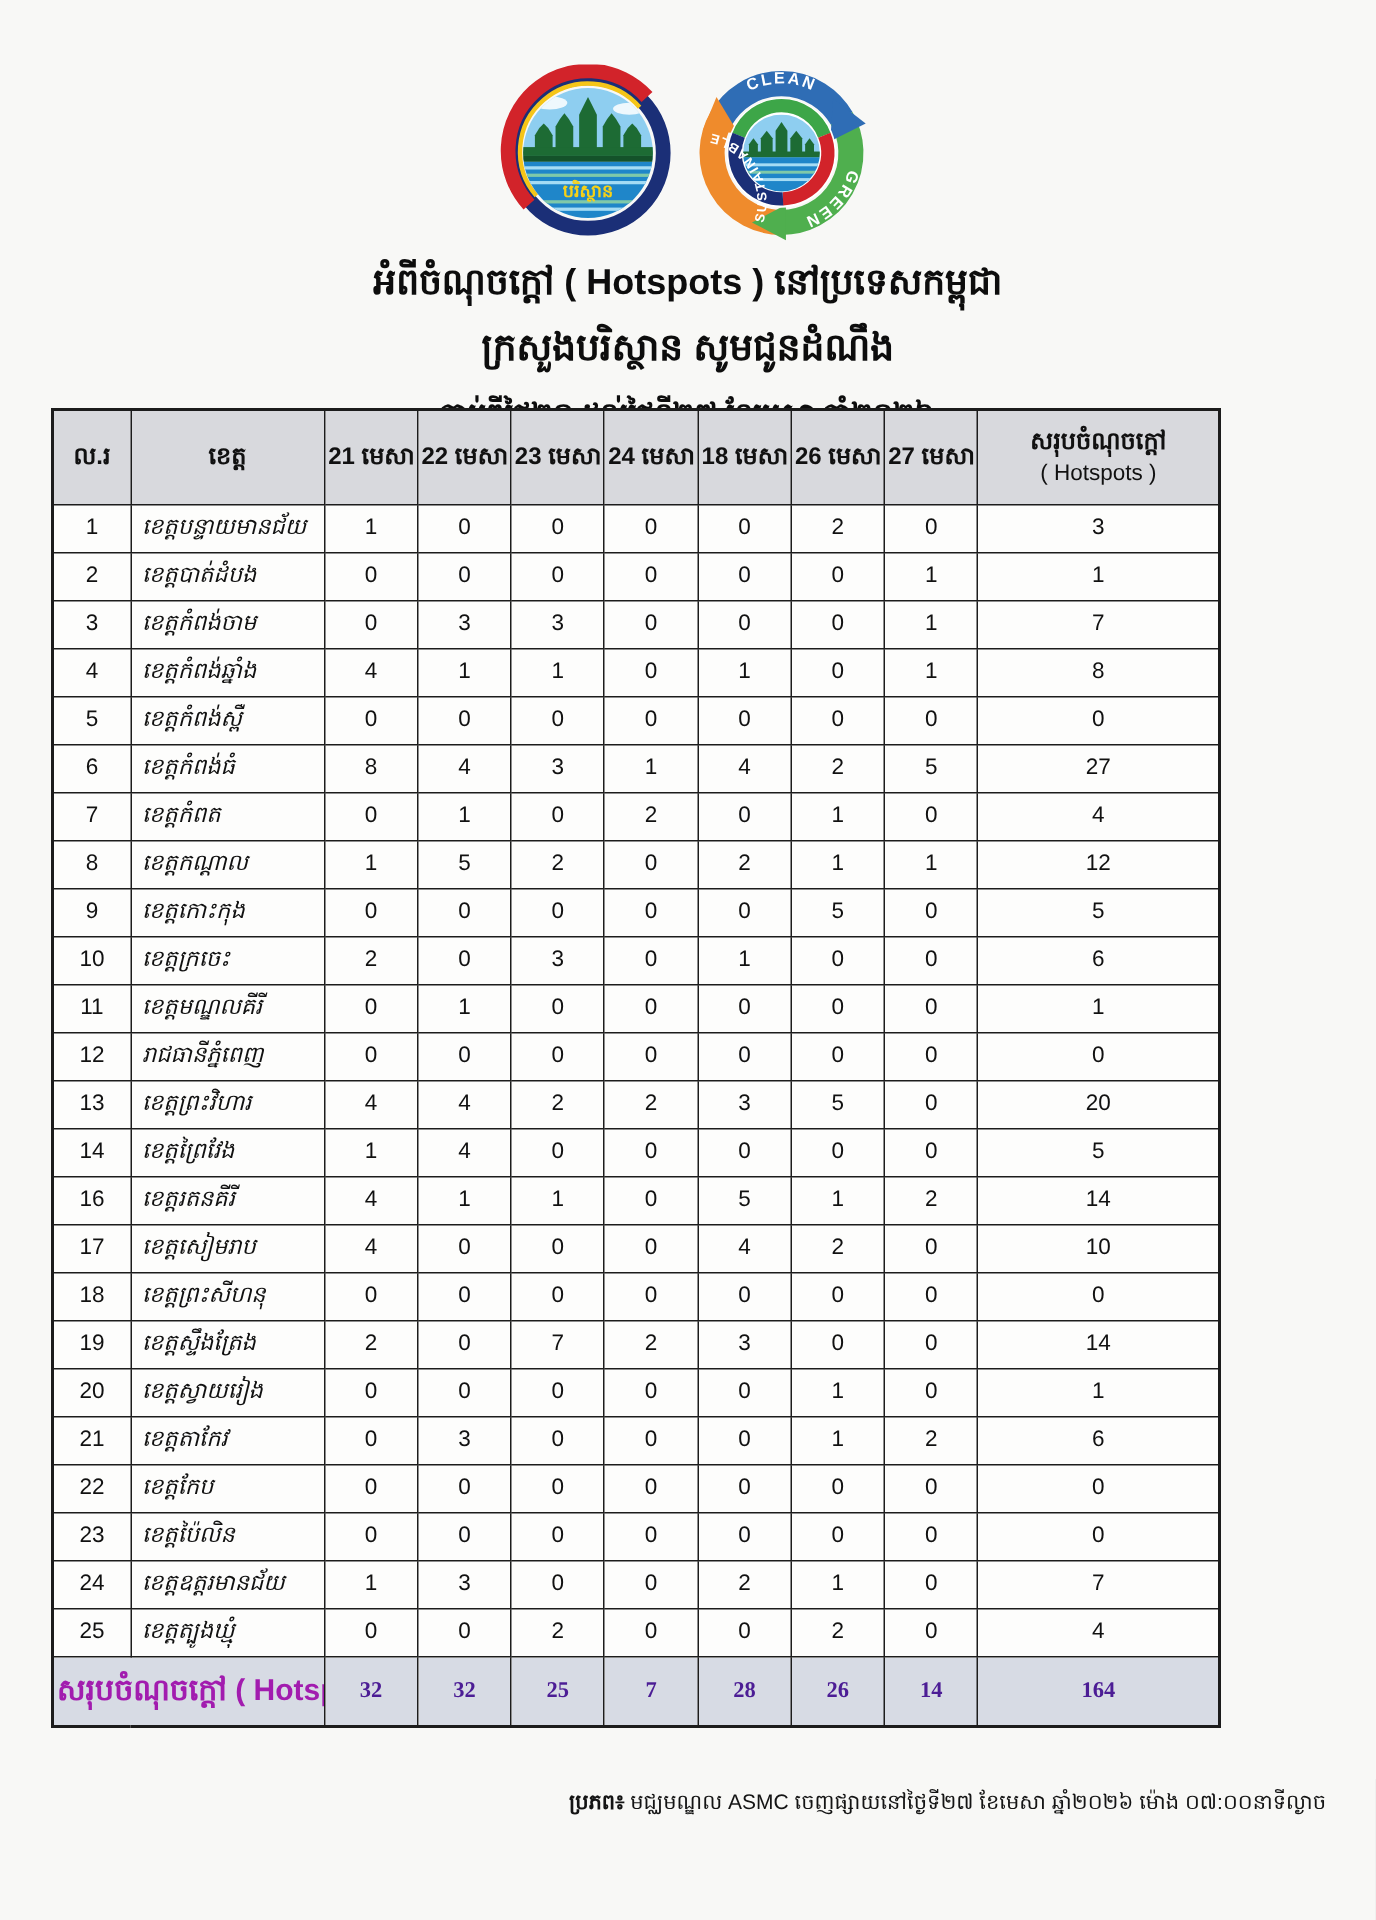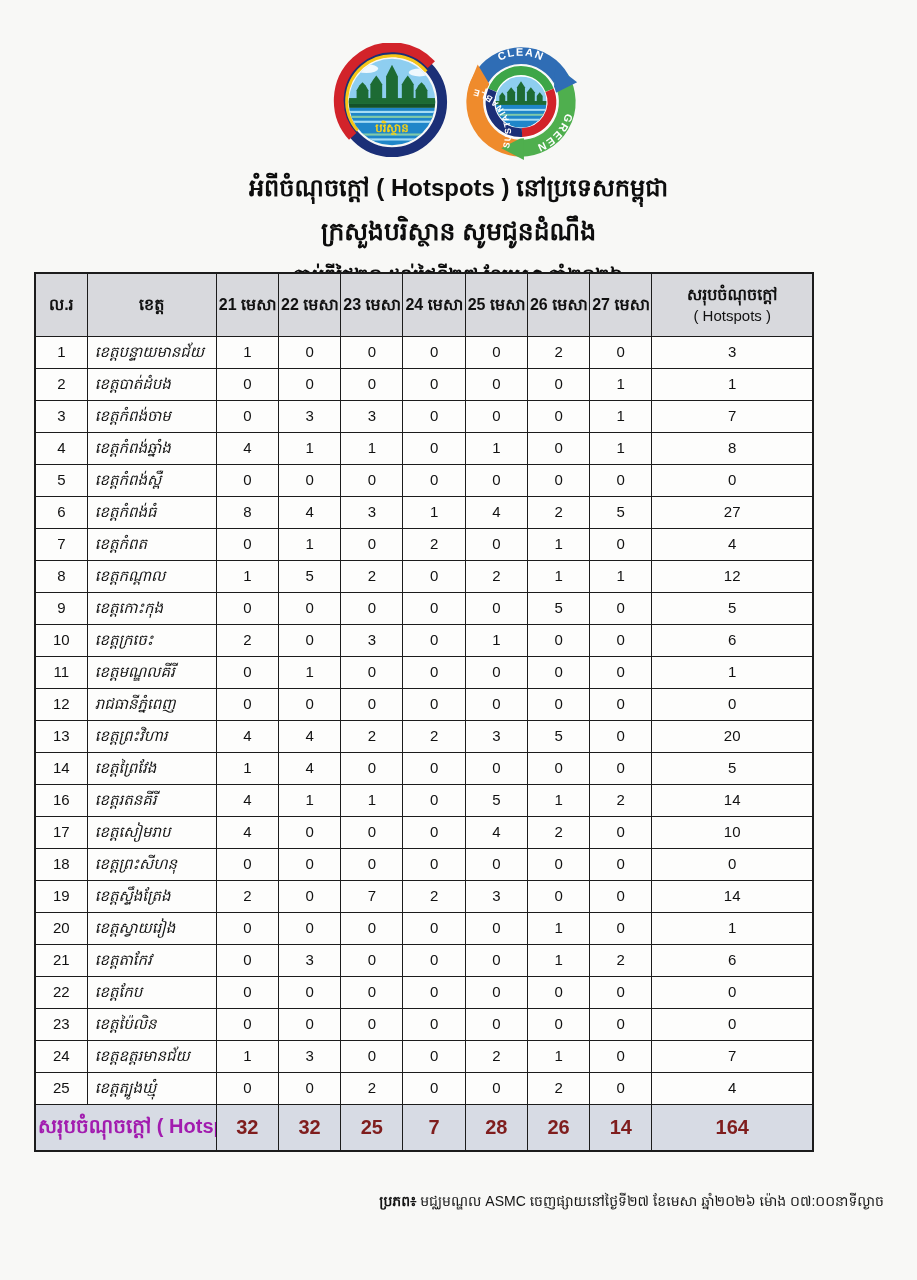--- a/index.html
+++ b/index.html
@@ -34,21 +34,21 @@
   }
   thead th {
     background:#d8d9dd; height:62px;
     font-size:16px; font-weight:bold; line-height:1.3;
   }
   thead .total-head-sub { font-size:15px; font-weight:normal; }
   tbody td { height:31px; font-size:15px; line-height:1.1; }
   tbody td.cell-province { text-align:left; padding-left:7px;font-style:italic; }
   tfoot td { background:#d7dbe4; height:45px; font-weight:bold; }
   tfoot td.grand-label { font-size:20px; color:#a21caf; }
-  tfoot td.grand-val { font-size:20px; color:#7f1d1d; }
+  tfoot td.grand-val { font-size:15px; color:#4c1d95;font-family:Liberation Serif, serif; }
   .note {
     position:absolute; top:1192px; right:33px;
     font-size:14px; color:#141414; white-space:nowrap;
   }
   .note .note-prefix { font-weight:bold; }
   svg text { font-family:"Liberation Sans", sans-serif; }
 </style>
 </head>
 <body>
 
@@ -154,21 +154,21 @@
       <col style="width:20.7%">
     </colgroup>
     <thead>
       <tr>
         <th>ល.រ</th>
         <th>ខេត្ត</th>
         <th>21 មេសា</th>
         <th>22 មេសា</th>
         <th>23 មេសា</th>
         <th>24 មេសា</th>
-        <th>25 មេសា</th>
+        <th>18 មេសា</th>
         <th>26 មេសា</th>
         <th>27 មេសា</th>
         <th>
           <div>សរុបចំណុចក្តៅ</div>
           <div class="total-head-sub">( Hotspots )</div>
         </th>
       </tr>
     </thead>
     <tbody>
         <tr>

